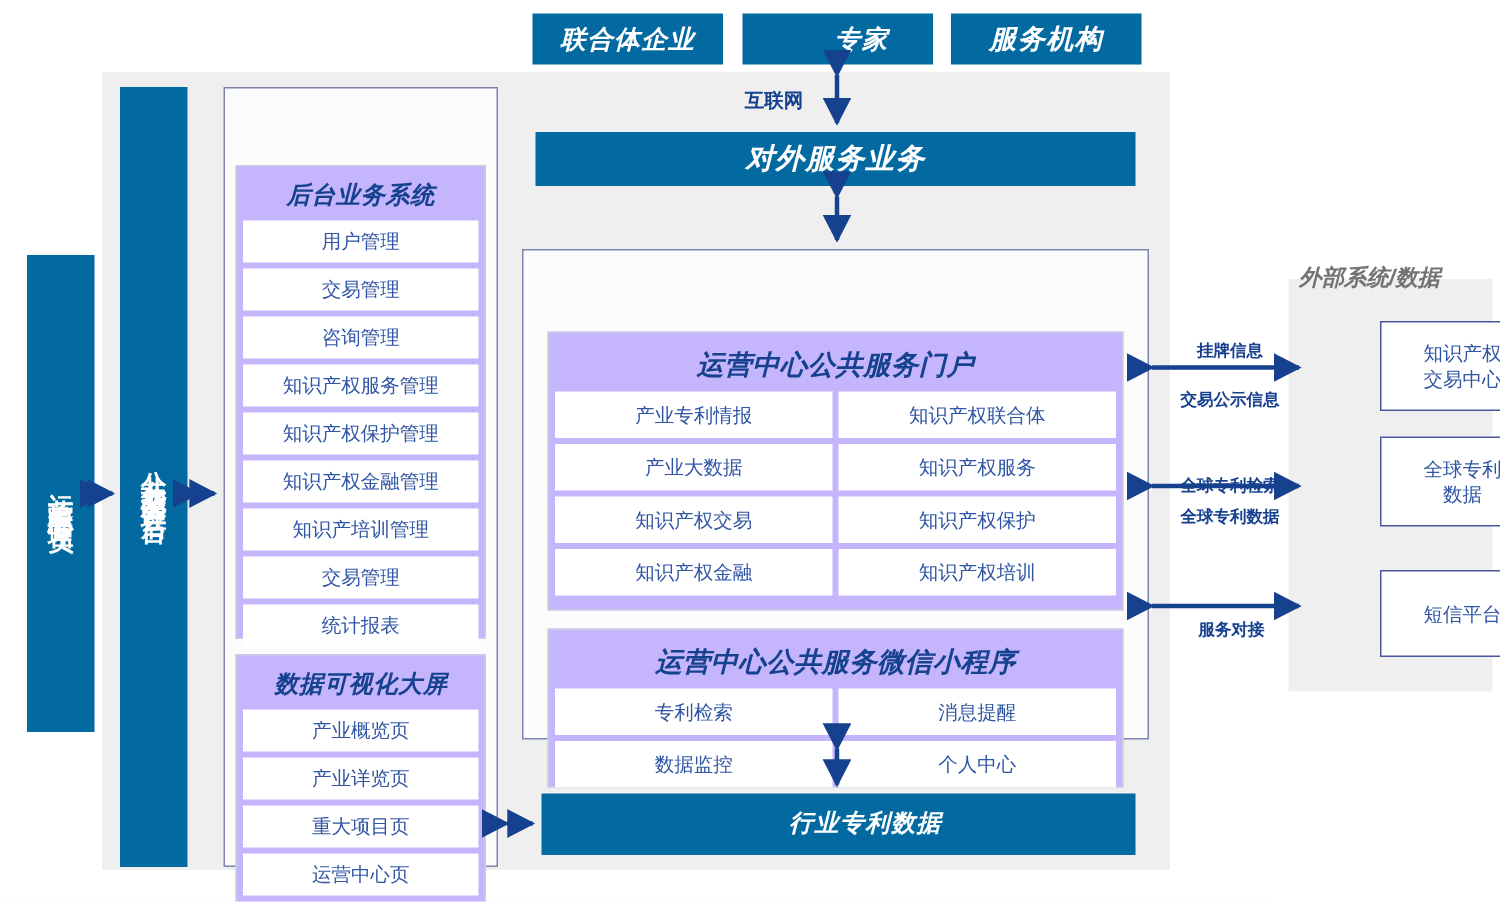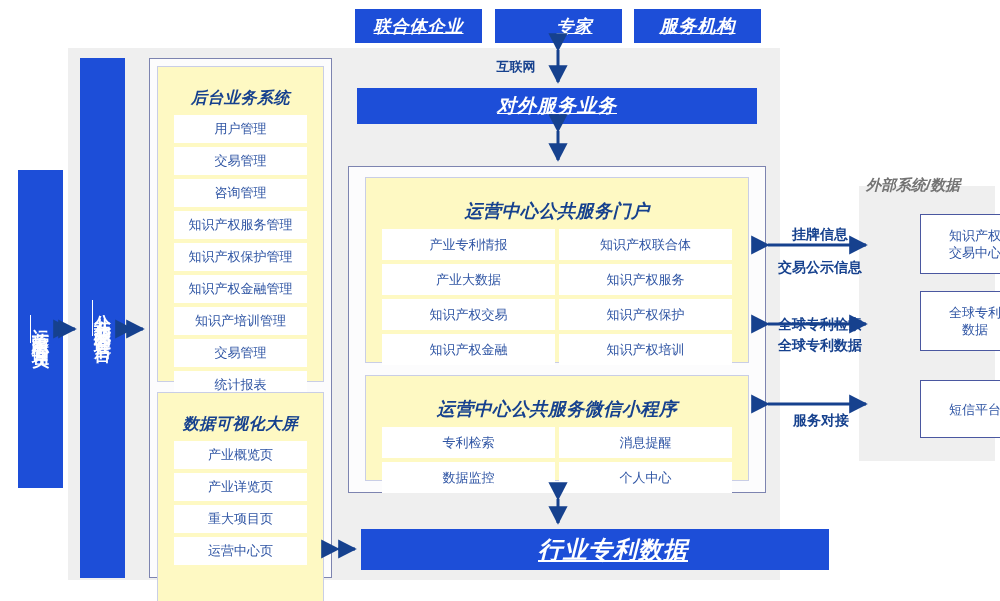--- a/index.html
+++ b/index.html
@@ -7,43 +7,43 @@
     width: 1000px; height: 601px;
     background: #ffffff;
     font-family: "Liberation Sans", "DejaVu Sans", sans-serif;
     overflow: hidden;
   }
   #root { position: relative; width: 1000px; height: 601px; }
 
   
   .blue-bar {
     position: absolute;
-    background: #1d4ed8;
+    background: #0369a1;
     color: #ffffff;
     font-weight: bold;
     font-style: italic;
     display: flex; align-items: center; justify-content: center;
     text-align: right;
     letter-spacing: 1px;
-    text-decoration: underline;
   }
   .gray-panel {
     position: absolute;
     background: #EFEFEF;
   }
   .white-frame {
     position: absolute;
     background: #FCFCFD;
     border: 1px solid #7D84B0;
   }
   .group {
     position: absolute;
-    background: #fef9c3;
+    background: #c4b5fd;
     border: 1px solid #C9CEE6;
-    padding: 16px;
+    padding: 4px;
+    margin-top: 44px;
   }
   .group-title {
     color: #16418E;
     font-weight: bold;
     font-style: italic;
     text-align: center;
     font-size: 16px;
     padding: 5px 0 6px;
     letter-spacing: 0.5px;
   }
@@ -87,21 +87,21 @@
     font-weight: bold;
     font-style: italic;
     font-size: 15px;
     white-space: nowrap;
   }
 
   
   .arrow-label {
     position: absolute;
     color: #16418E;
-    font-size: 14px;
+    font-size: 11px;
     font-weight: bold;
     white-space: nowrap;
     text-align: center;
   }
   svg.arrows { position: absolute; left:0; top:0; width:1000px; height:601px; pointer-events:none; }
 </style>
 </head>
 <body>
 
 <div id="root">
@@ -177,21 +177,21 @@
   <div class="group" style="left:365px; top:375px; width:384px; height:106px;">
     <div class="group-title" style="font-size:18px;">运营中心公共服务微信小程序</div>
     <div class="grid2">
       <div class="cell">专利检索</div>
       <div class="cell">消息提醒</div>
       <div class="cell">数据监控</div>
       <div class="cell">个人中心</div>
     </div>
   </div>
 
-  <div class="blue-bar" style="left:361px; top:529px; width:468px; height:41px; font-size:24px;padding-left:36px;">
+  <div class="blue-bar" style="left:361px; top:529px; width:396px; height:41px; font-size:16px;padding-left:36px;">
     <span>行业专利数据</span>
   </div>
 
   <div class="gray-panel" style="left:859px; top:186px; width:136px; height:275px;"></div>
   <div class="ext-title" style="left:866px; top:176px;">外部系统/数据</div>
 
   <div class="ext-box" style="left:872px; top:214px; width:110px; height:60px;">
     <div>
       <div>知识产权</div>
       <div>交易中心</div>

